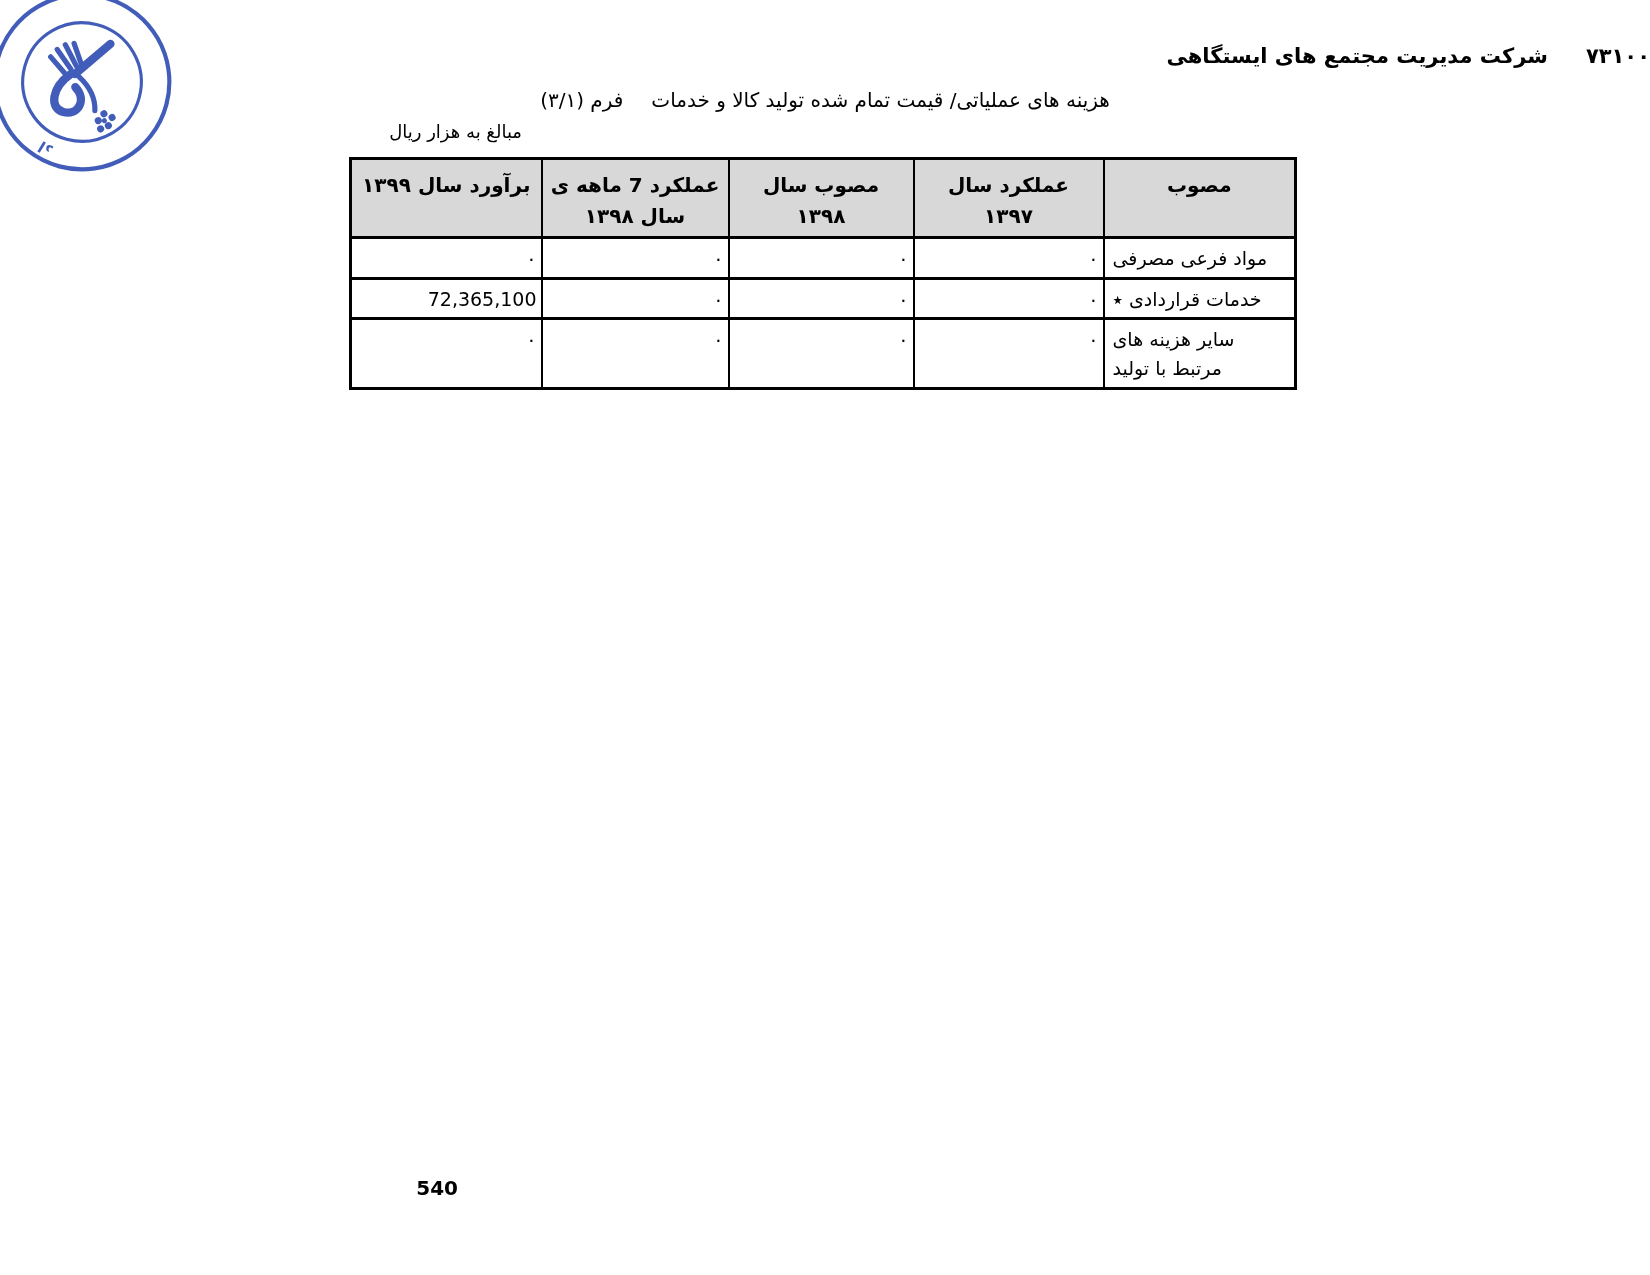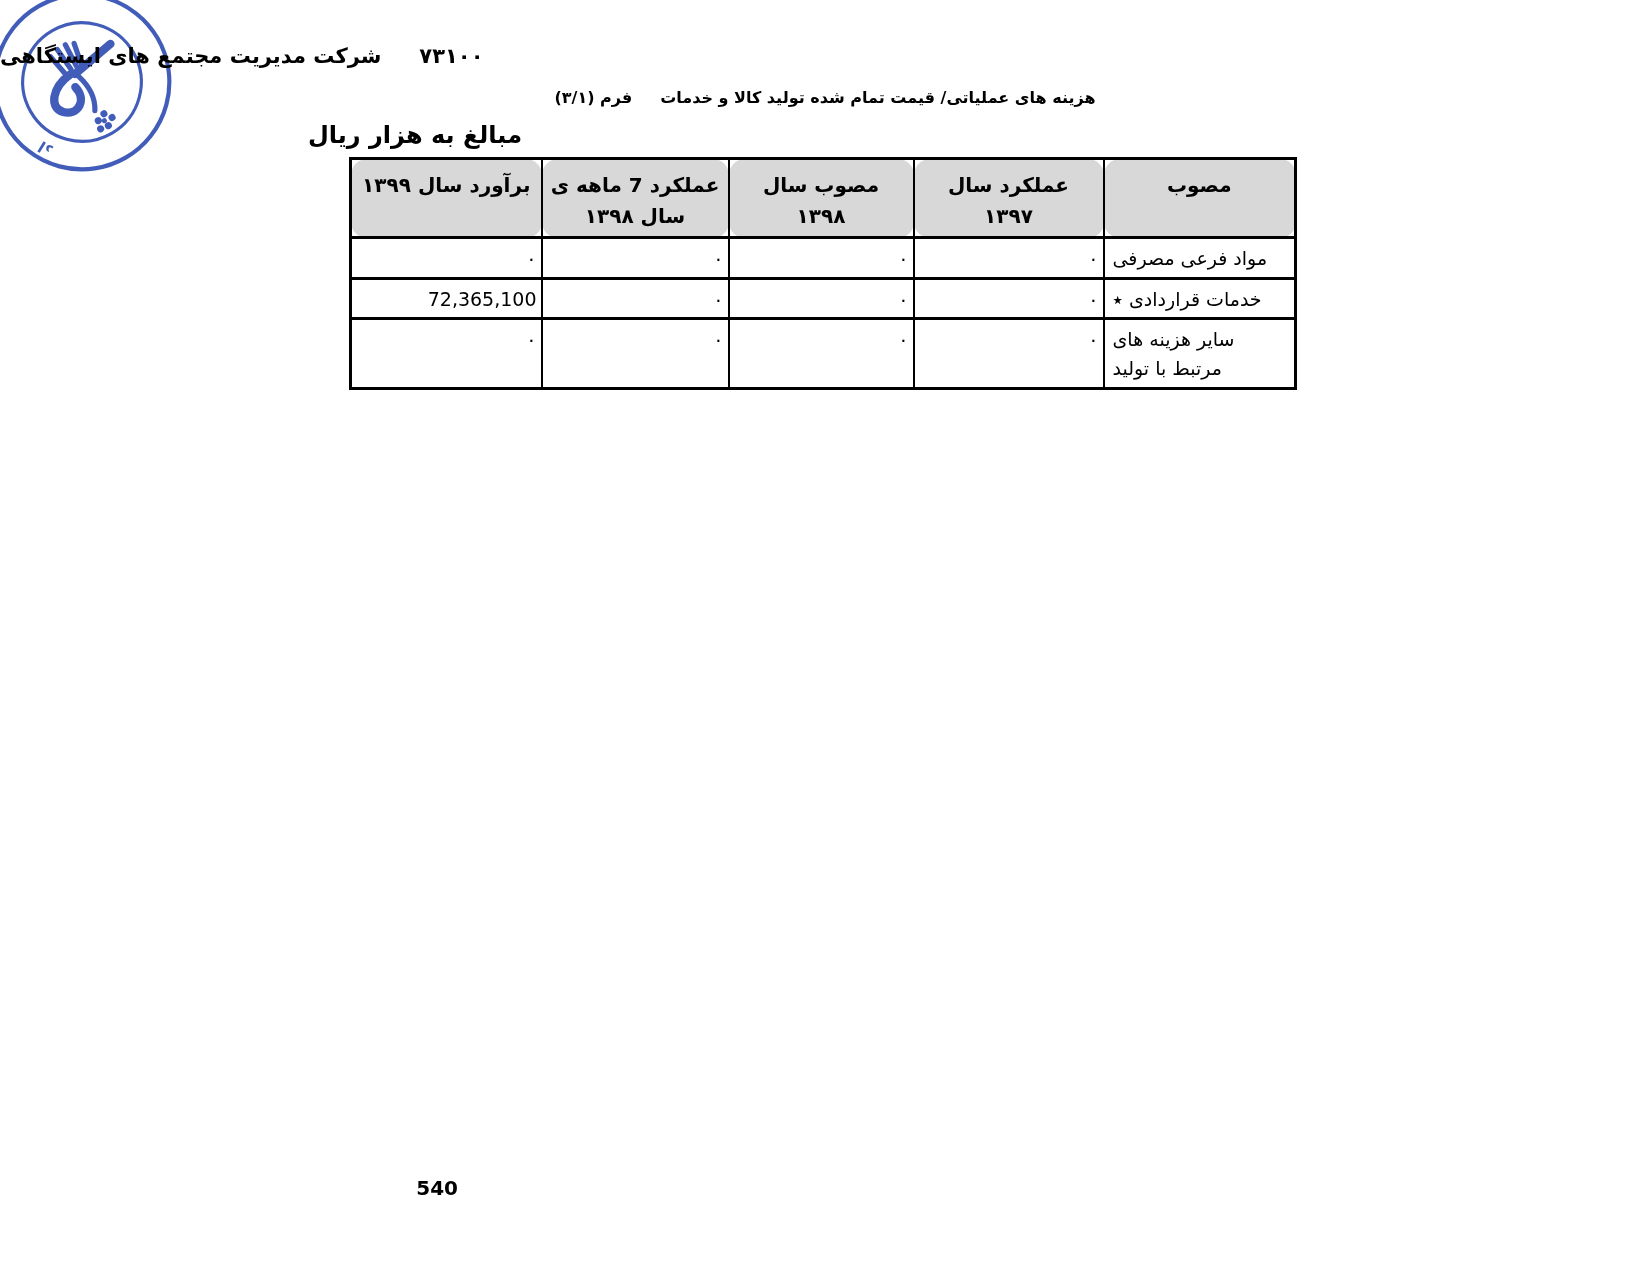--- a/index.html
+++ b/index.html
@@ -18,37 +18,37 @@
   .stamp {
     position:absolute; left:-22px; top:-22px;
     width:208px; height:208px;
     opacity:0.92;
     pointer-events:none;
   }
 
   
   .title-line1 {
     position:absolute; top:44px; left:0; right:0;
-    text-align:left;
+    text-align:right;
     font-size:21px; font-weight:bold;
     direction:rtl;
   }
   .title-line1 .code { display:inline-block; margin-left:38px; }
   .title-line2 {
     position:absolute; top:88px; left:0; right:0;
     text-align:center;
-    font-size:16px; font-weight:bold;
+    font-size:20px; font-weight:normal;
     direction:rtl;
   }
   .title-line2 .form-label { display:inline-block; margin-right:28px; }
 
   .unit-note {
     position:absolute; top:121px; right:1128px;
     width:200px;
-    font-size:24px; font-weight:bold;
+    font-size:18px; font-weight:normal;
     white-space:nowrap;
     text-align:right;
     direction:rtl;
   }
 
   
   .cost-table-wrap {
     position:absolute; top:157px; right:353px; 
   }
   table.cost-table {
@@ -64,21 +64,20 @@
   }
   table.cost-table thead th {
     background:#d8d8d8;
     font-size:20px; font-weight:bold;
     text-align:center;
     vertical-align:top;
     padding:10px 6px 4px 6px;
     height:74px;
     line-height:1.55;
     border-bottom-width:3px;
-    border-radius:16px;
   }
   table.cost-table td {
     font-size:19px;
     vertical-align:top;
     padding:5px 4px 4px 8px;
     border-top-width:3px;
     border-bottom-width:3px;
     line-height:1.5;
   }
   td.row-label { text-align:left; padding-right:4px; }

